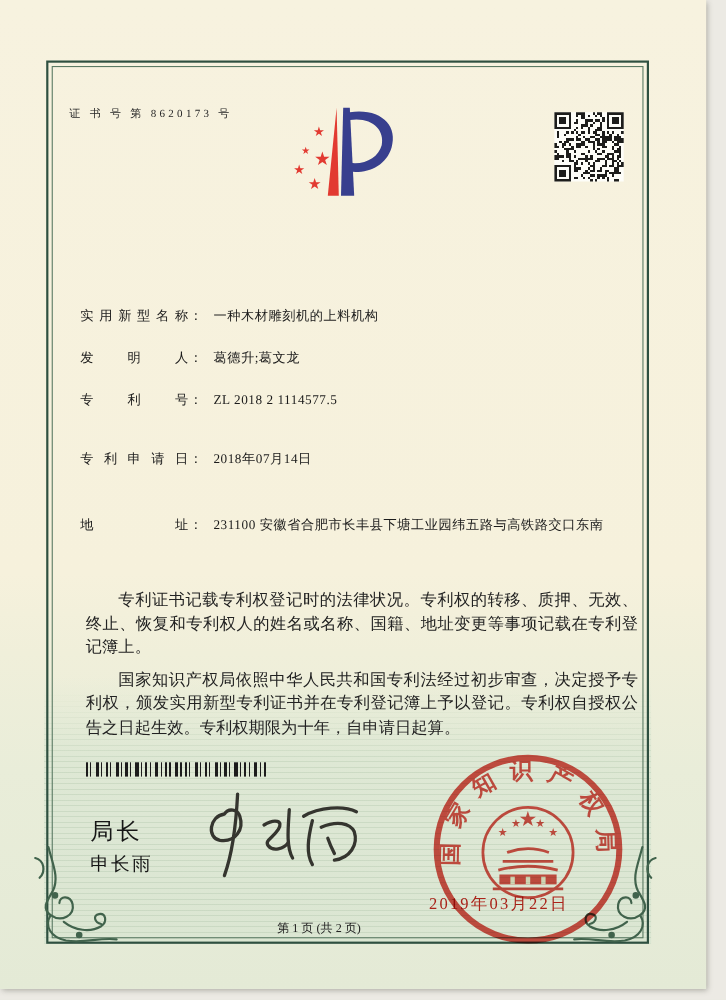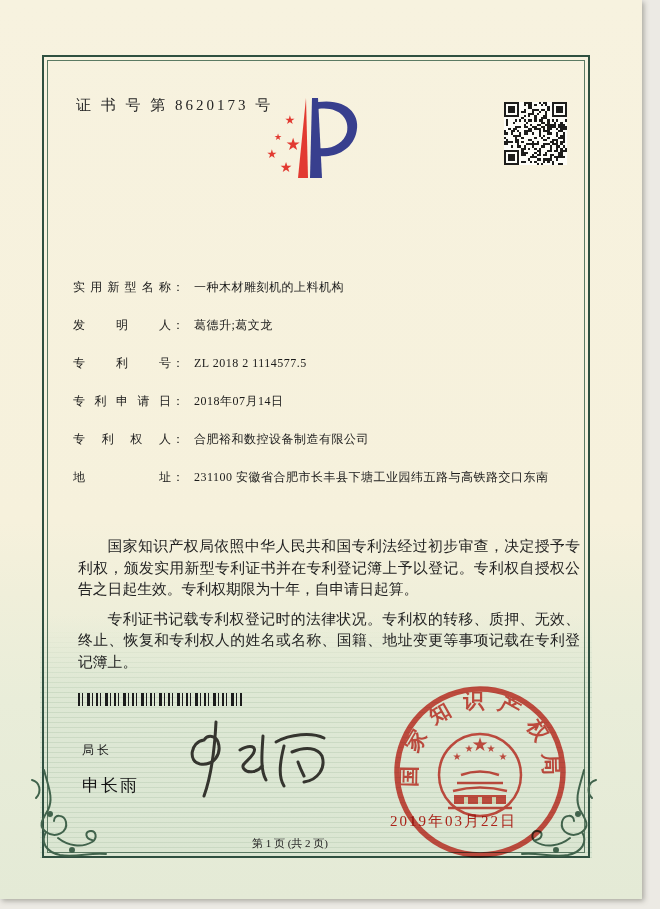--- a/index.html
+++ b/index.html
@@ -13,42 +13,42 @@
          background:linear-gradient(to bottom,rgba(222,232,213,0) 0%,rgba(220,231,211,.85) 30%,#dde7d4 55%,#dbe6d2 100%);}
   .guilloche{position:absolute;left:40px;top:628px;width:552px;height:230px;pointer-events:none;opacity:.5;
          background:repeating-linear-gradient(0deg,rgba(125,160,125,.35) 0 1px,rgba(125,160,125,0) 1px 5px);
          -webkit-mask-image:linear-gradient(to bottom,transparent,black 28%);
          mask-image:linear-gradient(to bottom,transparent,black 28%);}
   
   .frame-outer{position:absolute;left:42px;top:55px;width:544px;height:799px;
          border:2.5px solid #2f5040;}
   .frame-inner{position:absolute;left:3px;top:3px;right:3px;bottom:3px;border:1px solid #5b7a63;}
   
-  .cert-no{position:absolute;left:63px;top:96px;font-size:15px;letter-spacing:3px;color:#252525;margin-left:13px;}
+  .cert-no{position:absolute;left:63px;top:96px;font-size:10px;letter-spacing:3px;color:#252525;}
   .logo{position:absolute;left:260px;top:92px;width:106px;height:92px;}
   .qr{position:absolute;left:504px;top:102px;width:63px;height:63px;background:#fdfdf8;}
   .qr svg{width:100%;height:100%;display:block;}
   .title{position:absolute;left:30px;top:196px;width:540px;text-align:center;
          font-size:34px;font-weight:600;letter-spacing:7px;color:#141414;}
   
   .field{position:absolute;left:73px;font-size:12px;line-height:20px;white-space:nowrap;}
   .flabel{display:inline-block;width:98px;text-align:justify;text-align-last:justify;
           -moz-text-align-last:justify;text-justify:inter-character;vertical-align:top;}
   .fcolon{display:inline-block;margin-left:1px;vertical-align:top;}
   .fvalue{display:inline-block;margin-left:10px;vertical-align:top;letter-spacing:.5px;}
   .fvalue.wrap{white-space:normal;width:410px;}
   .grant2{position:absolute;left:242px;top:0;}
   
   .paras{position:absolute;left:78px;top:536px;width:502px;font-size:14.8px;line-height:21.5px;
          text-align:justify;color:#222;}
   .paras p{margin:0 0 8px 0;text-indent:2em;}
   
   .barcode{position:absolute;left:78px;top:693px;width:165px;height:13px;
          background:repeating-linear-gradient(90deg,#1c1c1c 0 2px,rgba(0,0,0,0) 2px 4px,#1c1c1c 4px 5px,rgba(0,0,0,0) 5px 9px,#1c1c1c 9px 12px,rgba(0,0,0,0) 12px 14px,#1c1c1c 14px 15px,rgba(0,0,0,0) 15px 18px);}
-  .director-title{position:absolute;left:82px;top:742px;font-size:12px;letter-spacing:3px;color:#161616;}
+  .director-title{position:absolute;left:82px;top:742px;font-size:21px;letter-spacing:3px;color:#161616;}
   .director-name{position:absolute;left:82px;top:774px;font-size:17px;letter-spacing:2px;color:#161616;text-align:right;}
   .signature{position:absolute;left:178px;top:712px;width:160px;height:92px;}
   .seal{position:absolute;left:391px;top:683px;width:178px;height:178px;mix-blend-mode:multiply;opacity:.93;}
   .seal-date{position:absolute;left:390px;top:812px;font-size:15px;letter-spacing:2px;color:#c8271f;
          mix-blend-mode:multiply;white-space:nowrap;}
   .page-info{position:absolute;left:20px;top:836px;width:540px;text-align:center;font-size:11px;color:#222;}
   .footer-note{position:absolute;left:20px;top:869px;width:540px;text-align:center;
          font-size:14.5px;letter-spacing:3px;color:#2e2e2c;}
   .flourish{position:absolute;width:88px;height:92px;}
   .flourish.left{left:28px;top:768px;}
@@ -395,33 +395,30 @@
 
     <div class="field" style="top:277px">
       <span class="flabel">实用新型名称</span><span class="fcolon">：</span><span class="fvalue">一种木材雕刻机的上料机构</span>
     </div>
     <div class="field" style="top:315px">
       <span class="flabel">发明人</span><span class="fcolon">：</span><span class="fvalue">葛德升;葛文龙</span>
     </div>
     <div class="field" style="top:353px">
       <span class="flabel">专利号</span><span class="fcolon">：</span><span class="fvalue">ZL 2018 2 1114577.5</span>
     </div>
-    <div class="field" style="top:391px">
+    <div class="field" style="top:407px">
       <span class="flabel">专利申请日</span><span class="fcolon">：</span><span class="fvalue">2018年07月14日</span>
-    </div>
-    <div class="field" style="top:429px">
-      <span class="flabel">专利权人</span><span class="fcolon">：</span><span class="fvalue">合肥裕和数控设备制造有限公司</span>
     </div>
     <div class="field" style="top:467px">
       <span class="flabel">地址</span><span class="fcolon">：</span><span class="fvalue wrap">231100 安徽省合肥市长丰县下塘工业园纬五路与高铁路交口东南</span>
     </div>
 
     <div class="paras">
+      <p>专利证书记载专利权登记时的法律状况。专利权的转移、质押、无效、终止、恢复和专利权人的姓名或名称、国籍、地址变更等事项记载在专利登记簿上。</p>
       <p>国家知识产权局依照中华人民共和国专利法经过初步审查，决定授予专利权，颁发实用新型专利证书并在专利登记簿上予以登记。专利权自授权公告之日起生效。专利权期限为十年，自申请日起算。</p>
-      <p>专利证书记载专利权登记时的法律状况。专利权的转移、质押、无效、终止、恢复和专利权人的姓名或名称、国籍、地址变更等事项记载在专利登记簿上。</p>
     </div>
 
     <div class="barcode"></div>
     <div class="director-title">局长</div>
     <div class="director-name">申长雨</div>
 
     <svg class="signature" viewBox="0 0 160 92">
       <g fill="none" stroke="#35352f" stroke-width="3" stroke-linecap="round">
         <path d="M38 10 C37 30 34 62 26 84"></path>
         <path d="M26 28 C12 30 10 50 22 52 C36 54 44 42 40 30 C38 24 30 22 26 28"></path>

